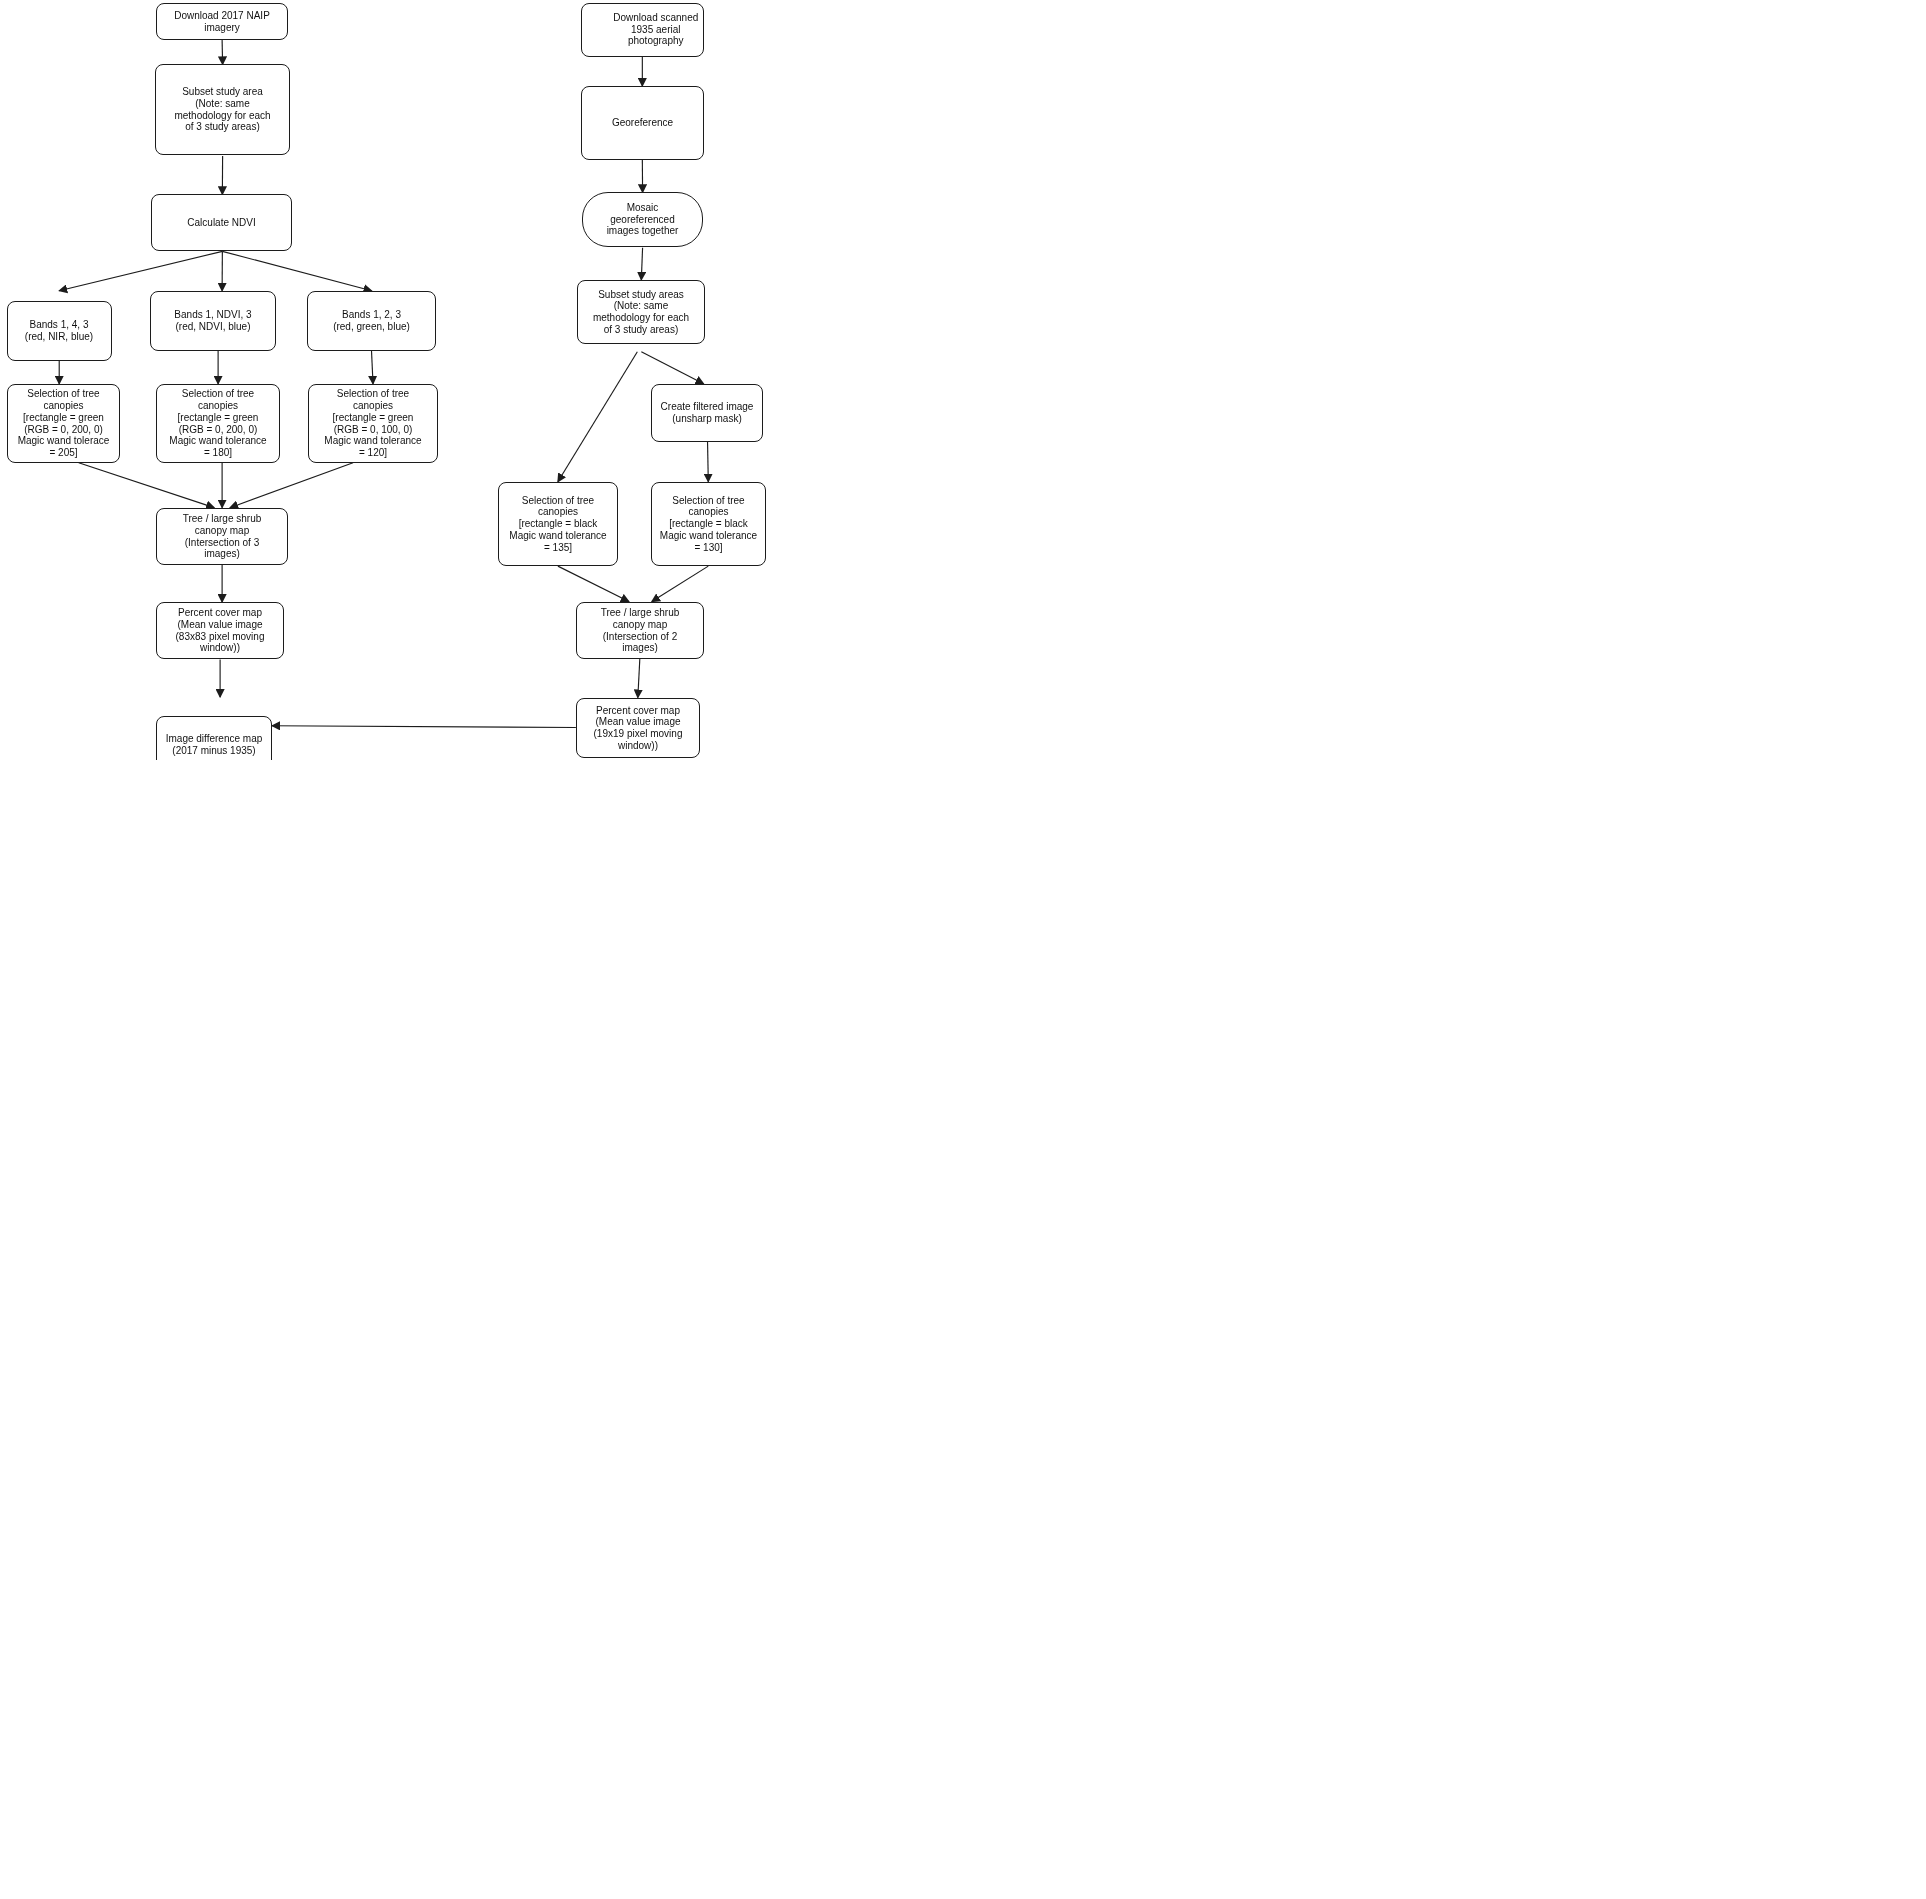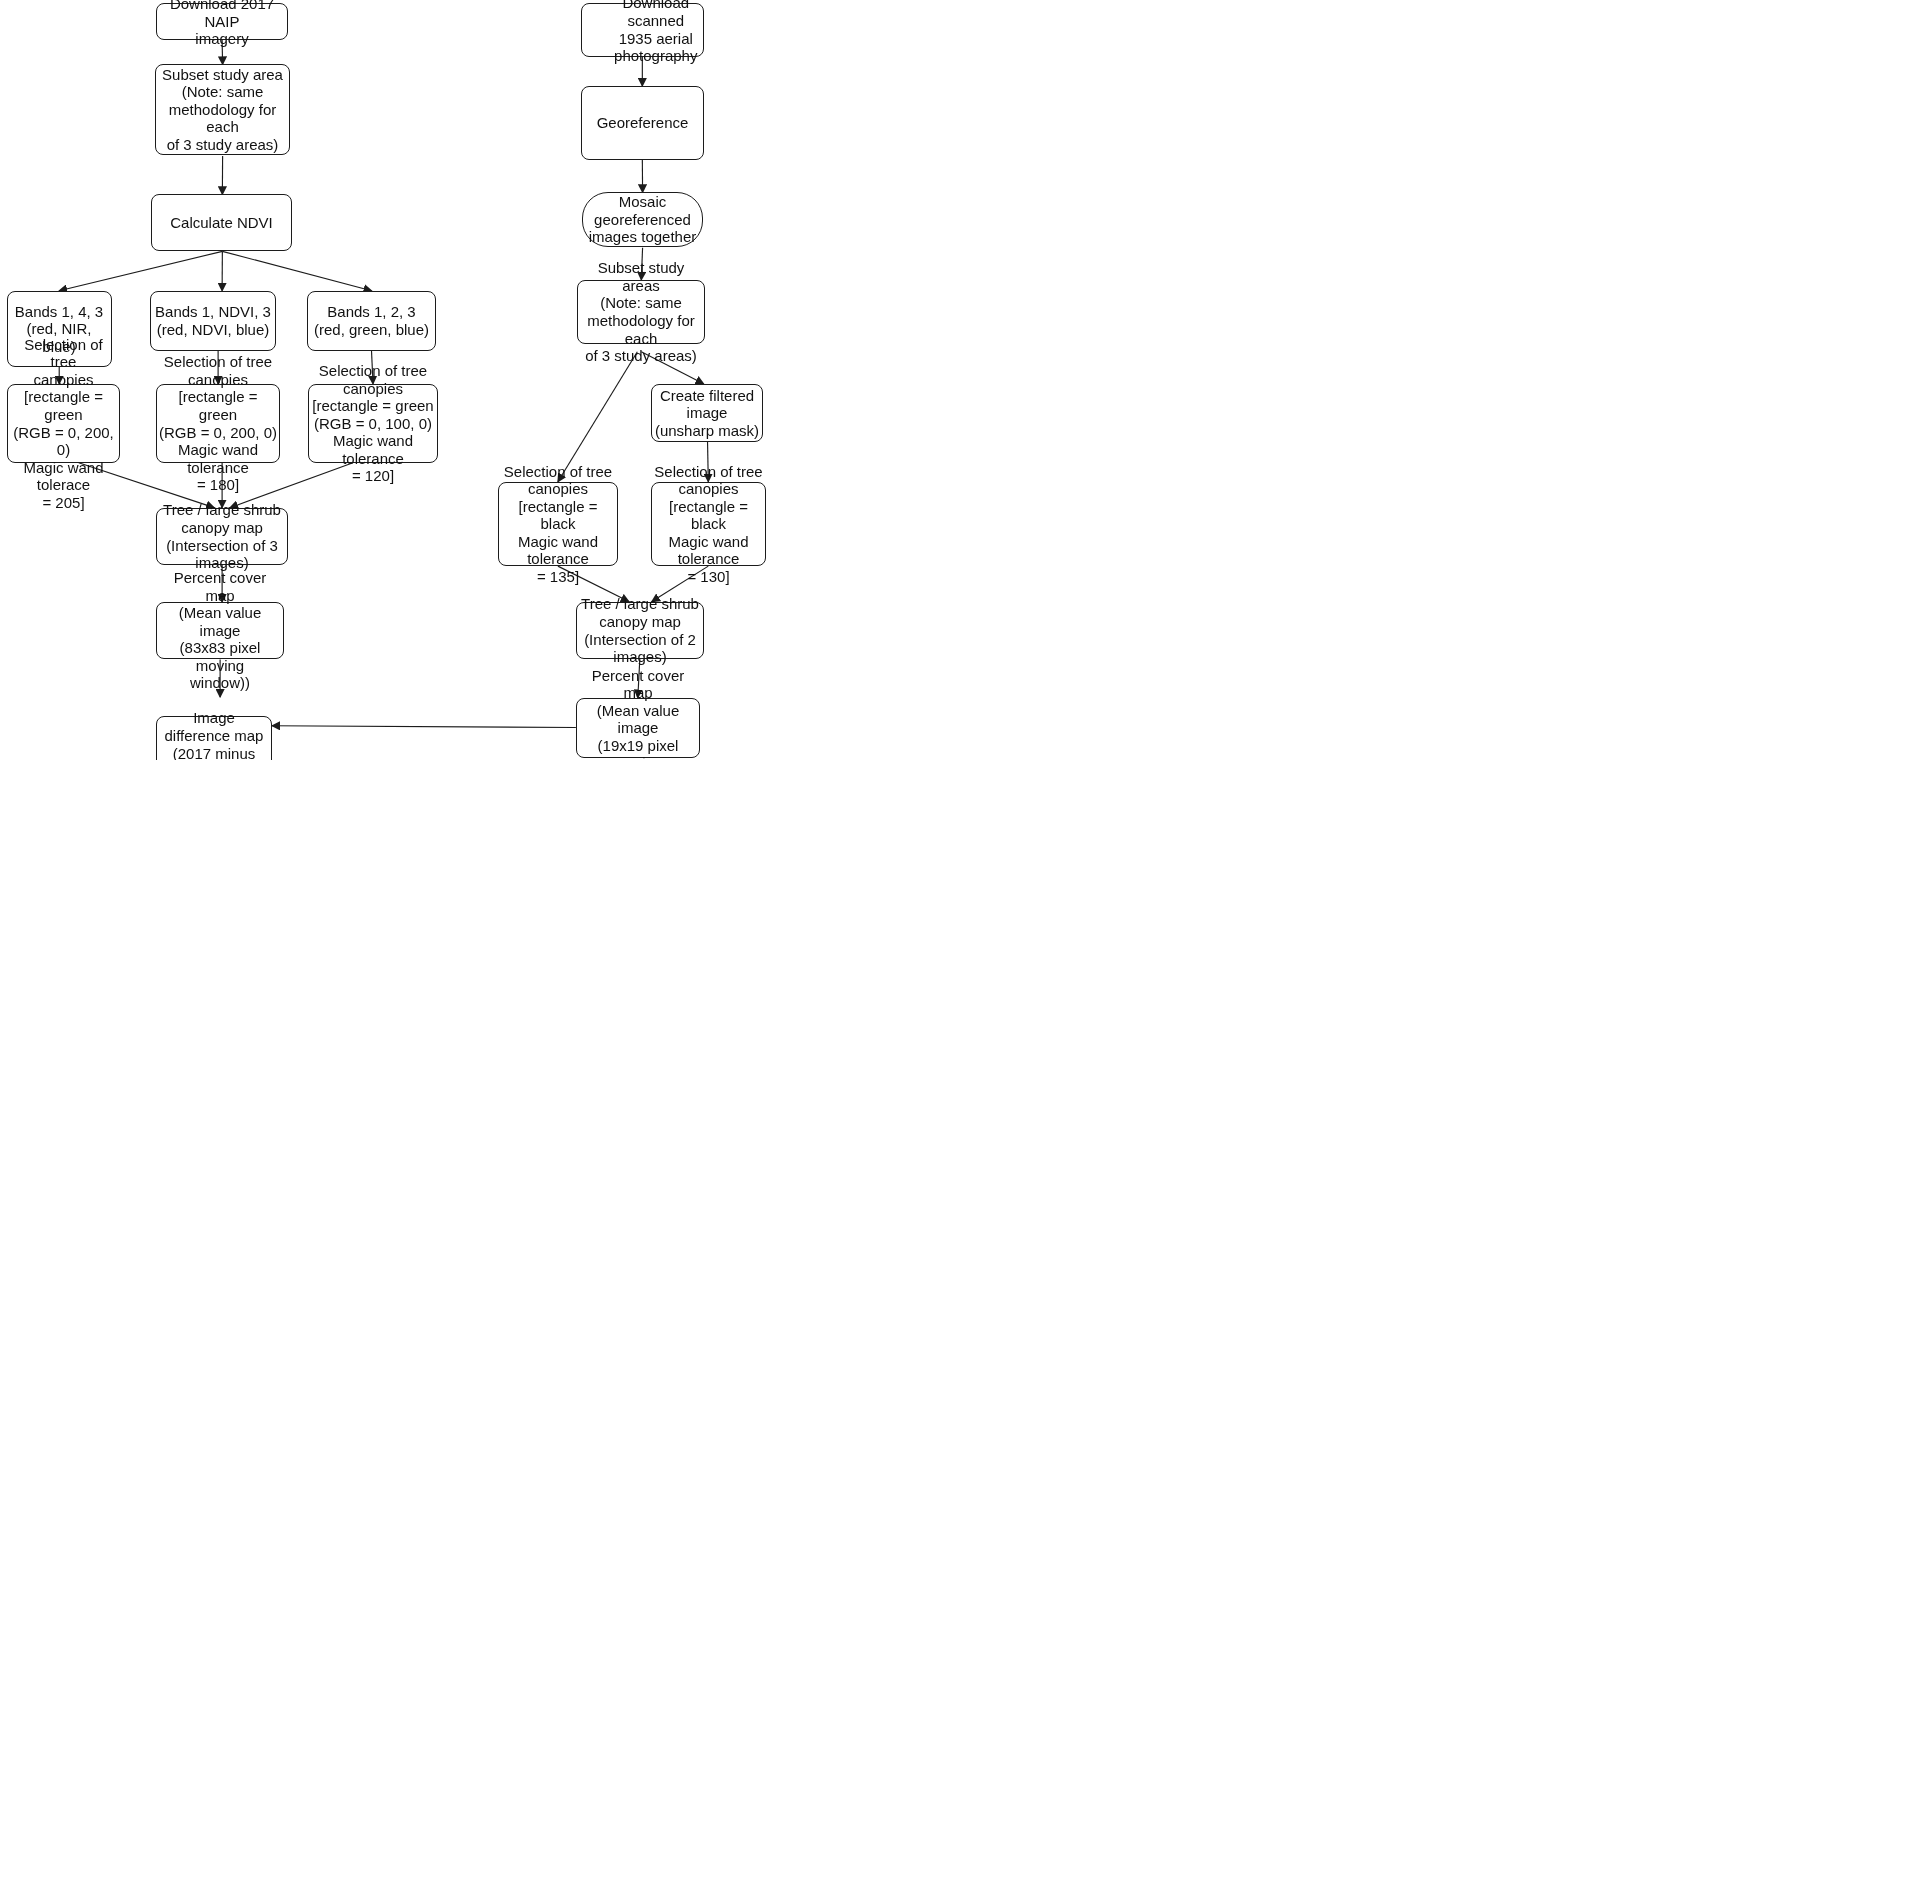--- a/index.html
+++ b/index.html
@@ -20,21 +20,21 @@
     position: absolute;
     box-sizing: border-box;
     background: #ffffff;
     border: 1.2px solid #1c1c1c;
     border-radius: 8px;
     display: flex;
     align-items: center;
     justify-content: center;
     text-align: center;
     white-space: pre-line;
-    font-size: 15px;
+    font-size: 10px;
     line-height: 1.17;
     color: #111111;
     padding: 1px 1.5px;
   }
 </style>
 </head>
 <body>
 
 <div id="diagram">
   <svg id="edge-layer" xmlns="http://www.w3.org/2000/svg" viewBox="0 0 1542 1521" width="771" height="760">
@@ -71,21 +71,21 @@
   <div class="node" style="left:156px; top:3px; width:132px; height:37px;">Download 2017 NAIP
 imagery</div>
 
   <div class="node" style="left:155px; top:64px; width:135px; height:91px;">Subset study area
 (Note: same
 methodology for each
 of 3 study areas)</div>
 
   <div class="node" style="left:151px; top:194px; width:141px; height:57px;">Calculate NDVI</div>
 
-  <div class="node" style="left:6.5px; top:291px; width:105px; height:76px;">Bands 1, 4, 3
+  <div class="node" style="left:6.5px; top:301px; width:105px; height:60px;">Bands 1, 4, 3
 (red, NIR, blue)</div>
 
   <div class="node" style="left:150px; top:291px; width:126px; height:60px;">Bands 1, NDVI, 3
 (red, NDVI, blue)</div>
 
   <div class="node" style="left:307px; top:291px; width:129px; height:60px;">Bands 1, 2, 3
 (red, green, blue)</div>
 
   <div class="node" style="left:7px; top:384px; width:113px; height:79px;">Selection of tree
 canopies

